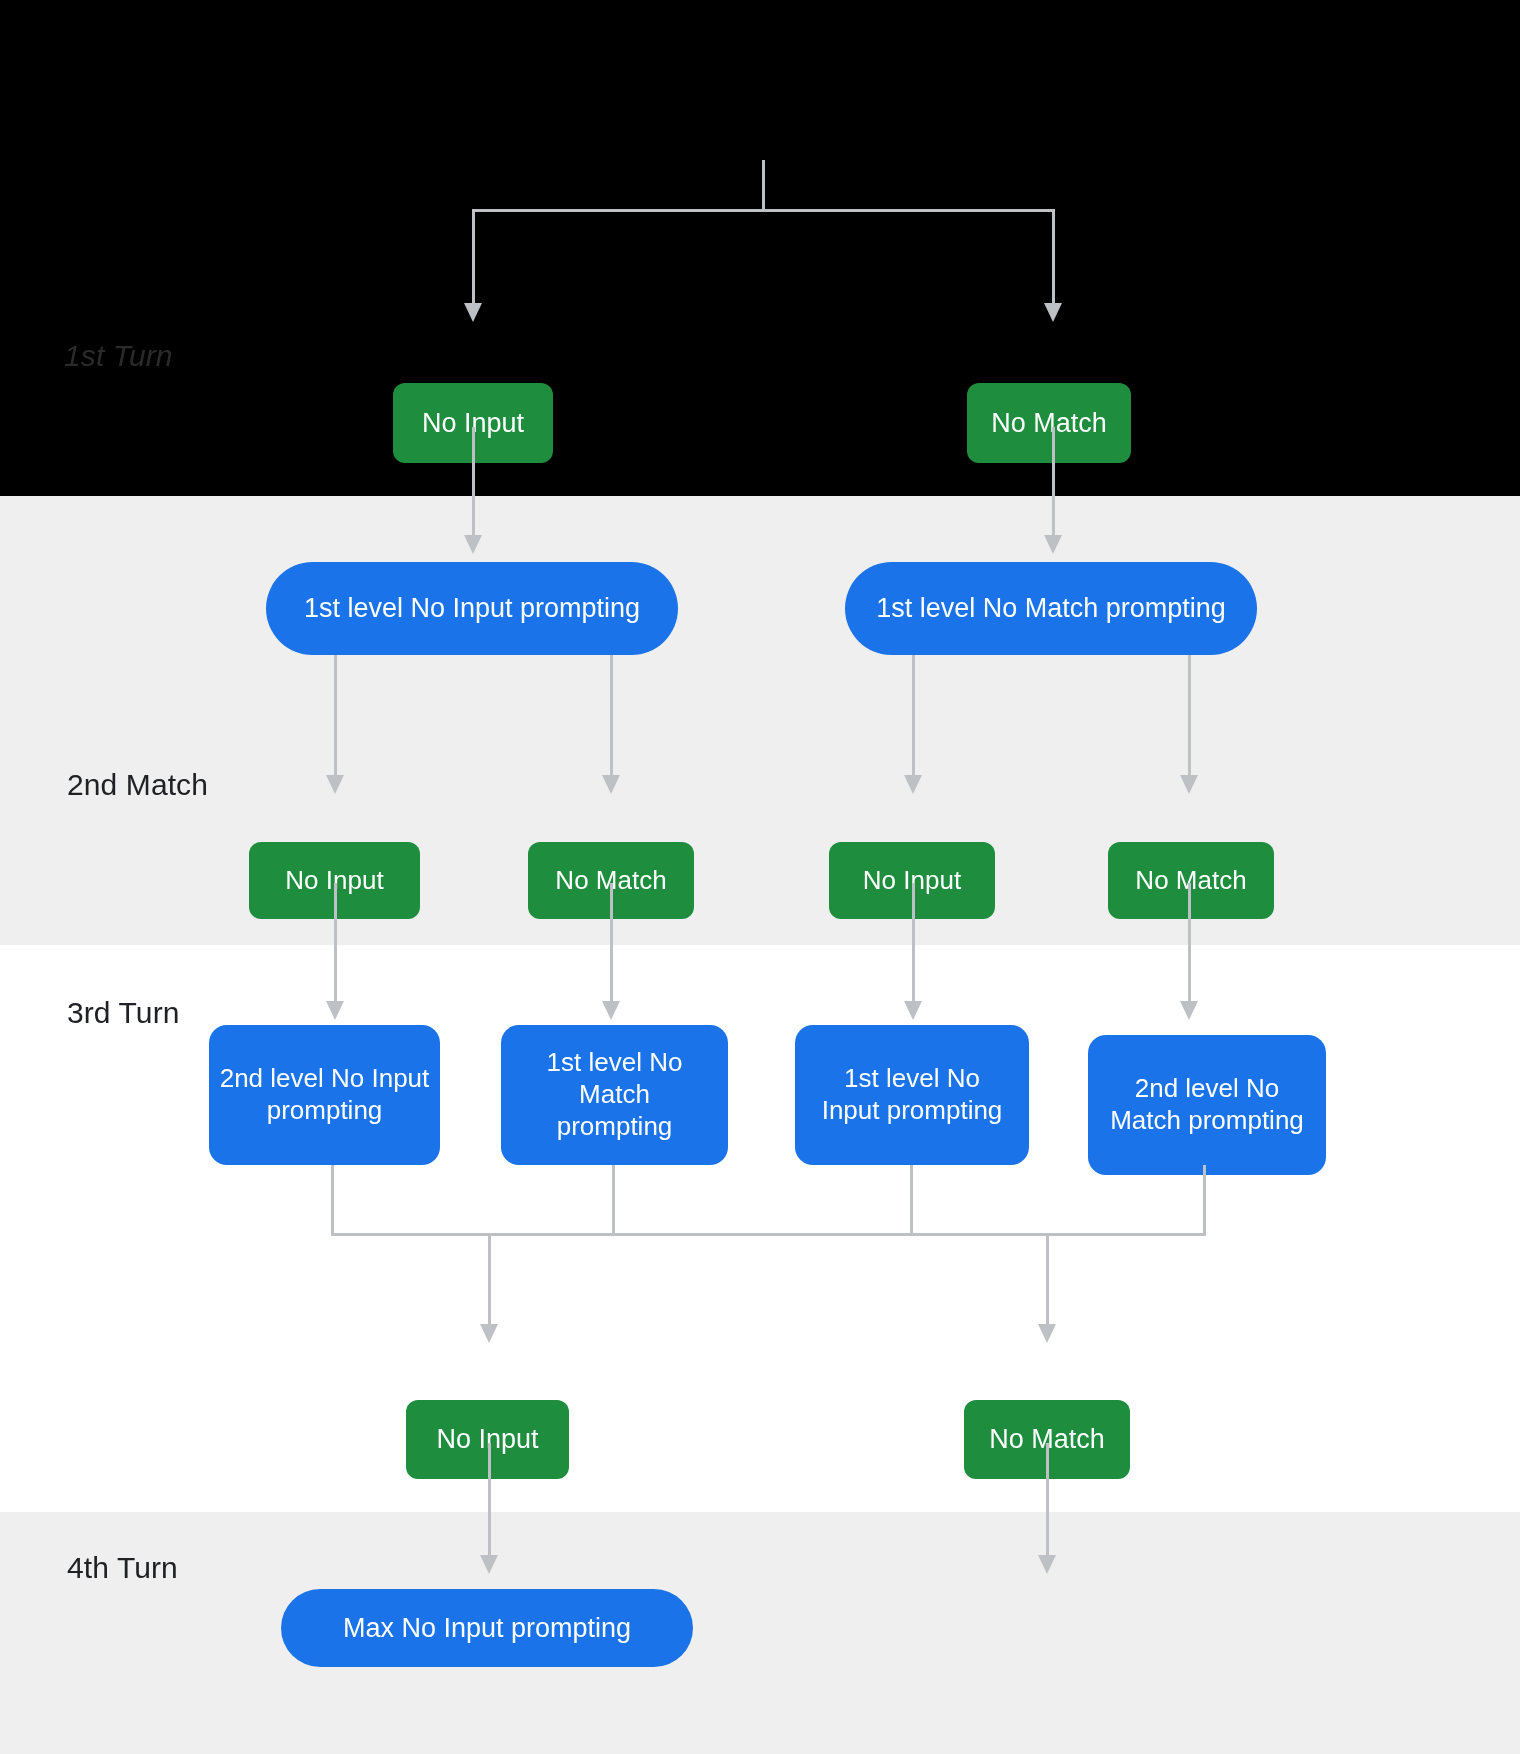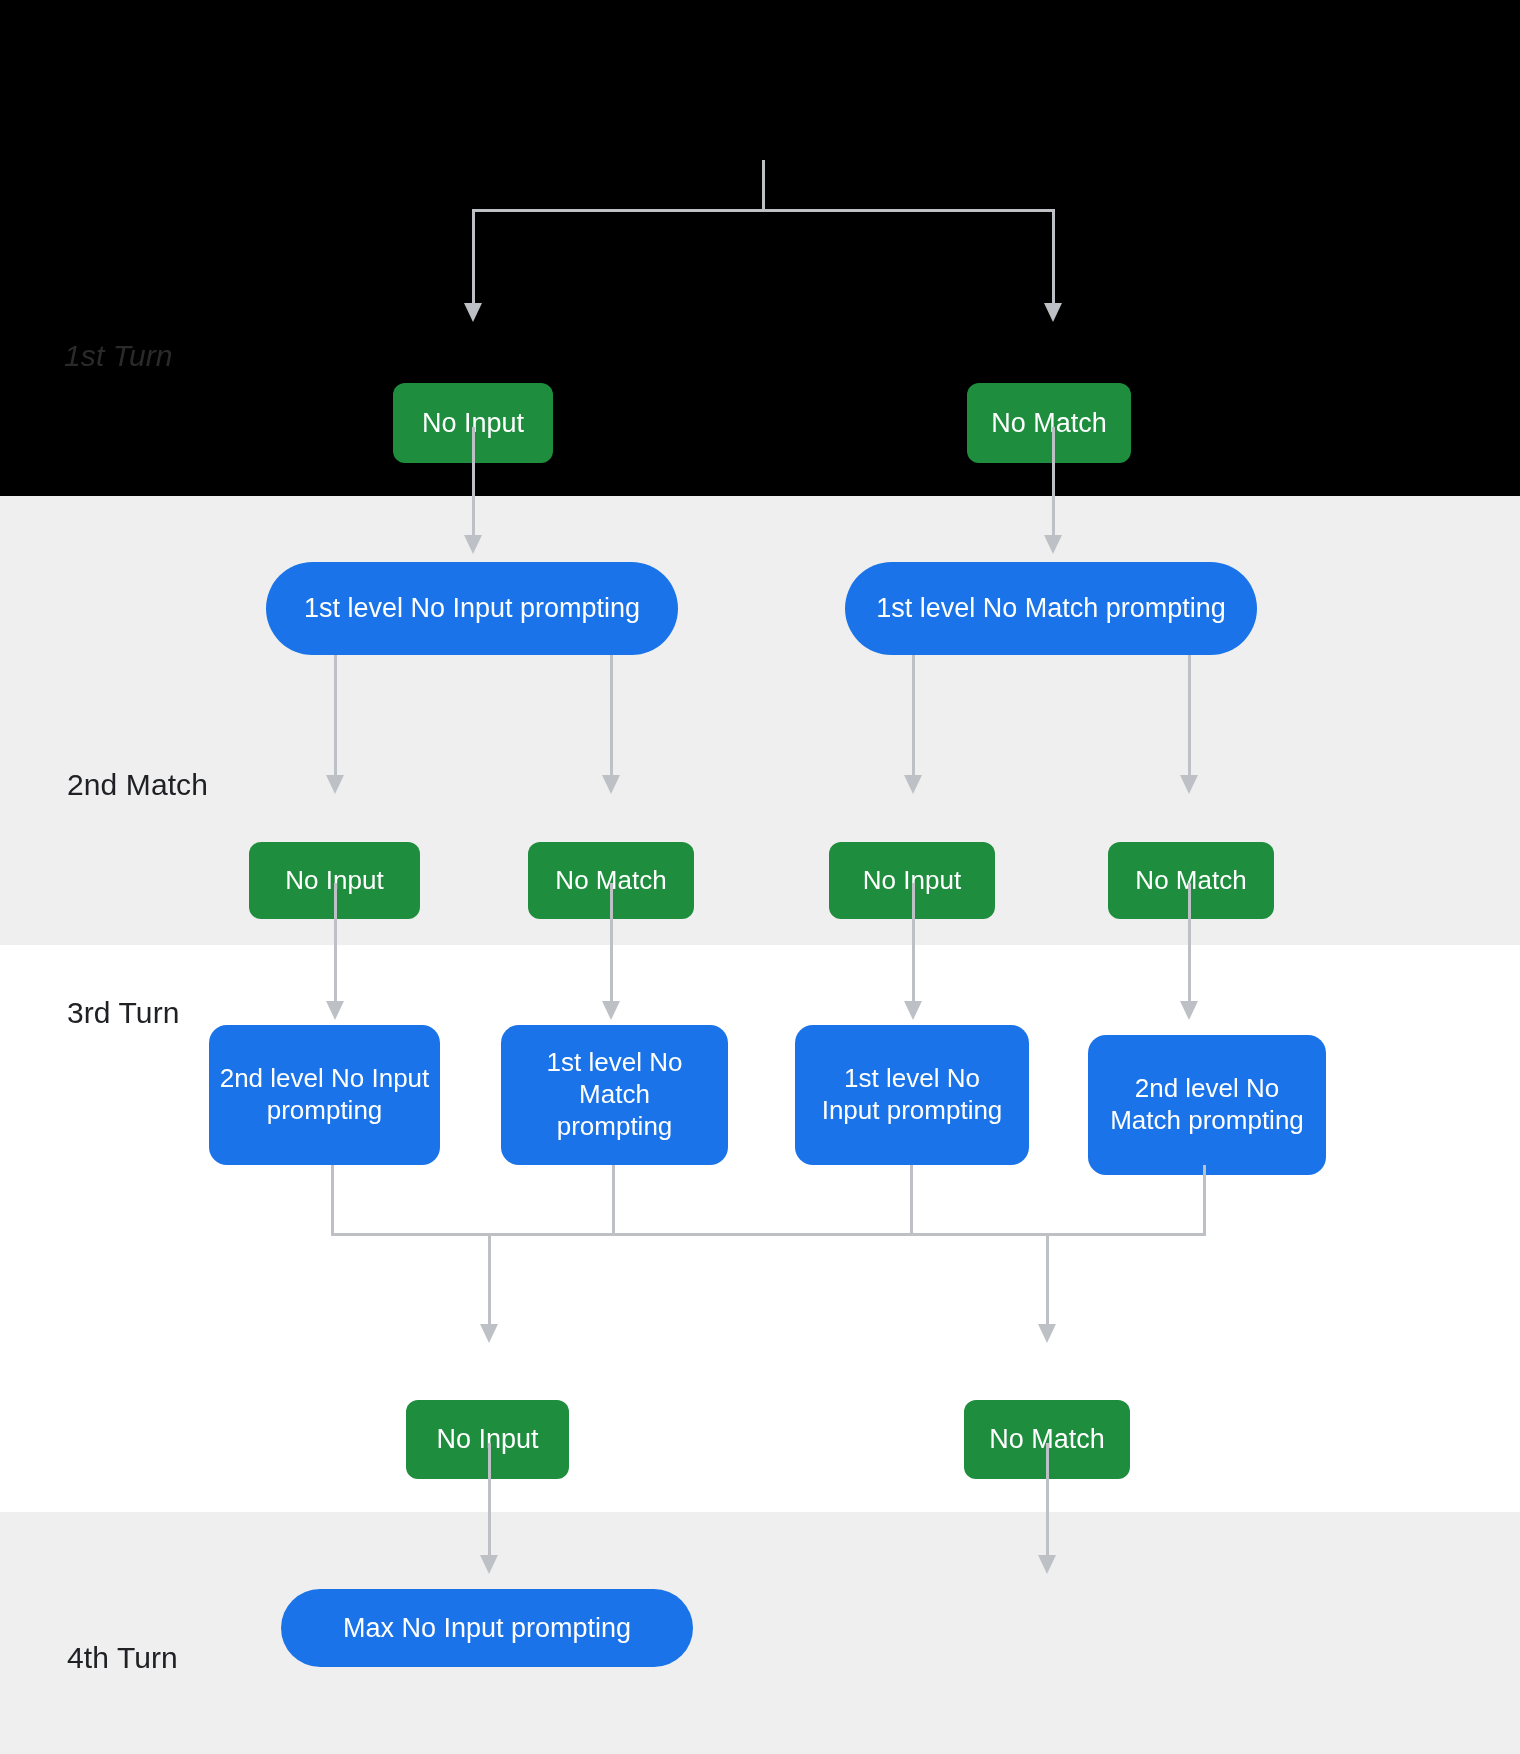--- a/index.html
+++ b/index.html
@@ -79,21 +79,21 @@
 <div id="canvas">
 
   <div class="band band-1"></div>
   <div class="band band-2"></div>
   <div class="band band-3"></div>
   <div class="band band-4"></div>
 
   <div class="turn-label on-dark" style="left:64px; top:339px;">1st Turn</div>
   <div class="turn-label" style="left:67px; top:768px;">2nd Match</div>
   <div class="turn-label" style="left:67px; top:996px;">3rd Turn</div>
-  <div class="turn-label" style="left:67px; top:1641px;">4th Turn</div>
+  <div class="turn-label" style="left:67px; top:1551px;">4th Turn</div>
 
   <div class="vline" style="left:762px; top:160px; height:52px;"></div>
   <div class="hline" style="left:472px; top:209px; width:583px;"></div>
   <div class="vline" style="left:472px; top:209px; height:96px;"></div>
   <div class="vline" style="left:1052px; top:209px; height:96px;"></div>
   <div class="arrowhead" style="left:464px; top:303px;"></div>
   <div class="arrowhead" style="left:1044px; top:303px;"></div>
 
 
   <div class="node green rrect" style="left:393px; top:347px; width:160px; height:80px; font-size:27px;">

